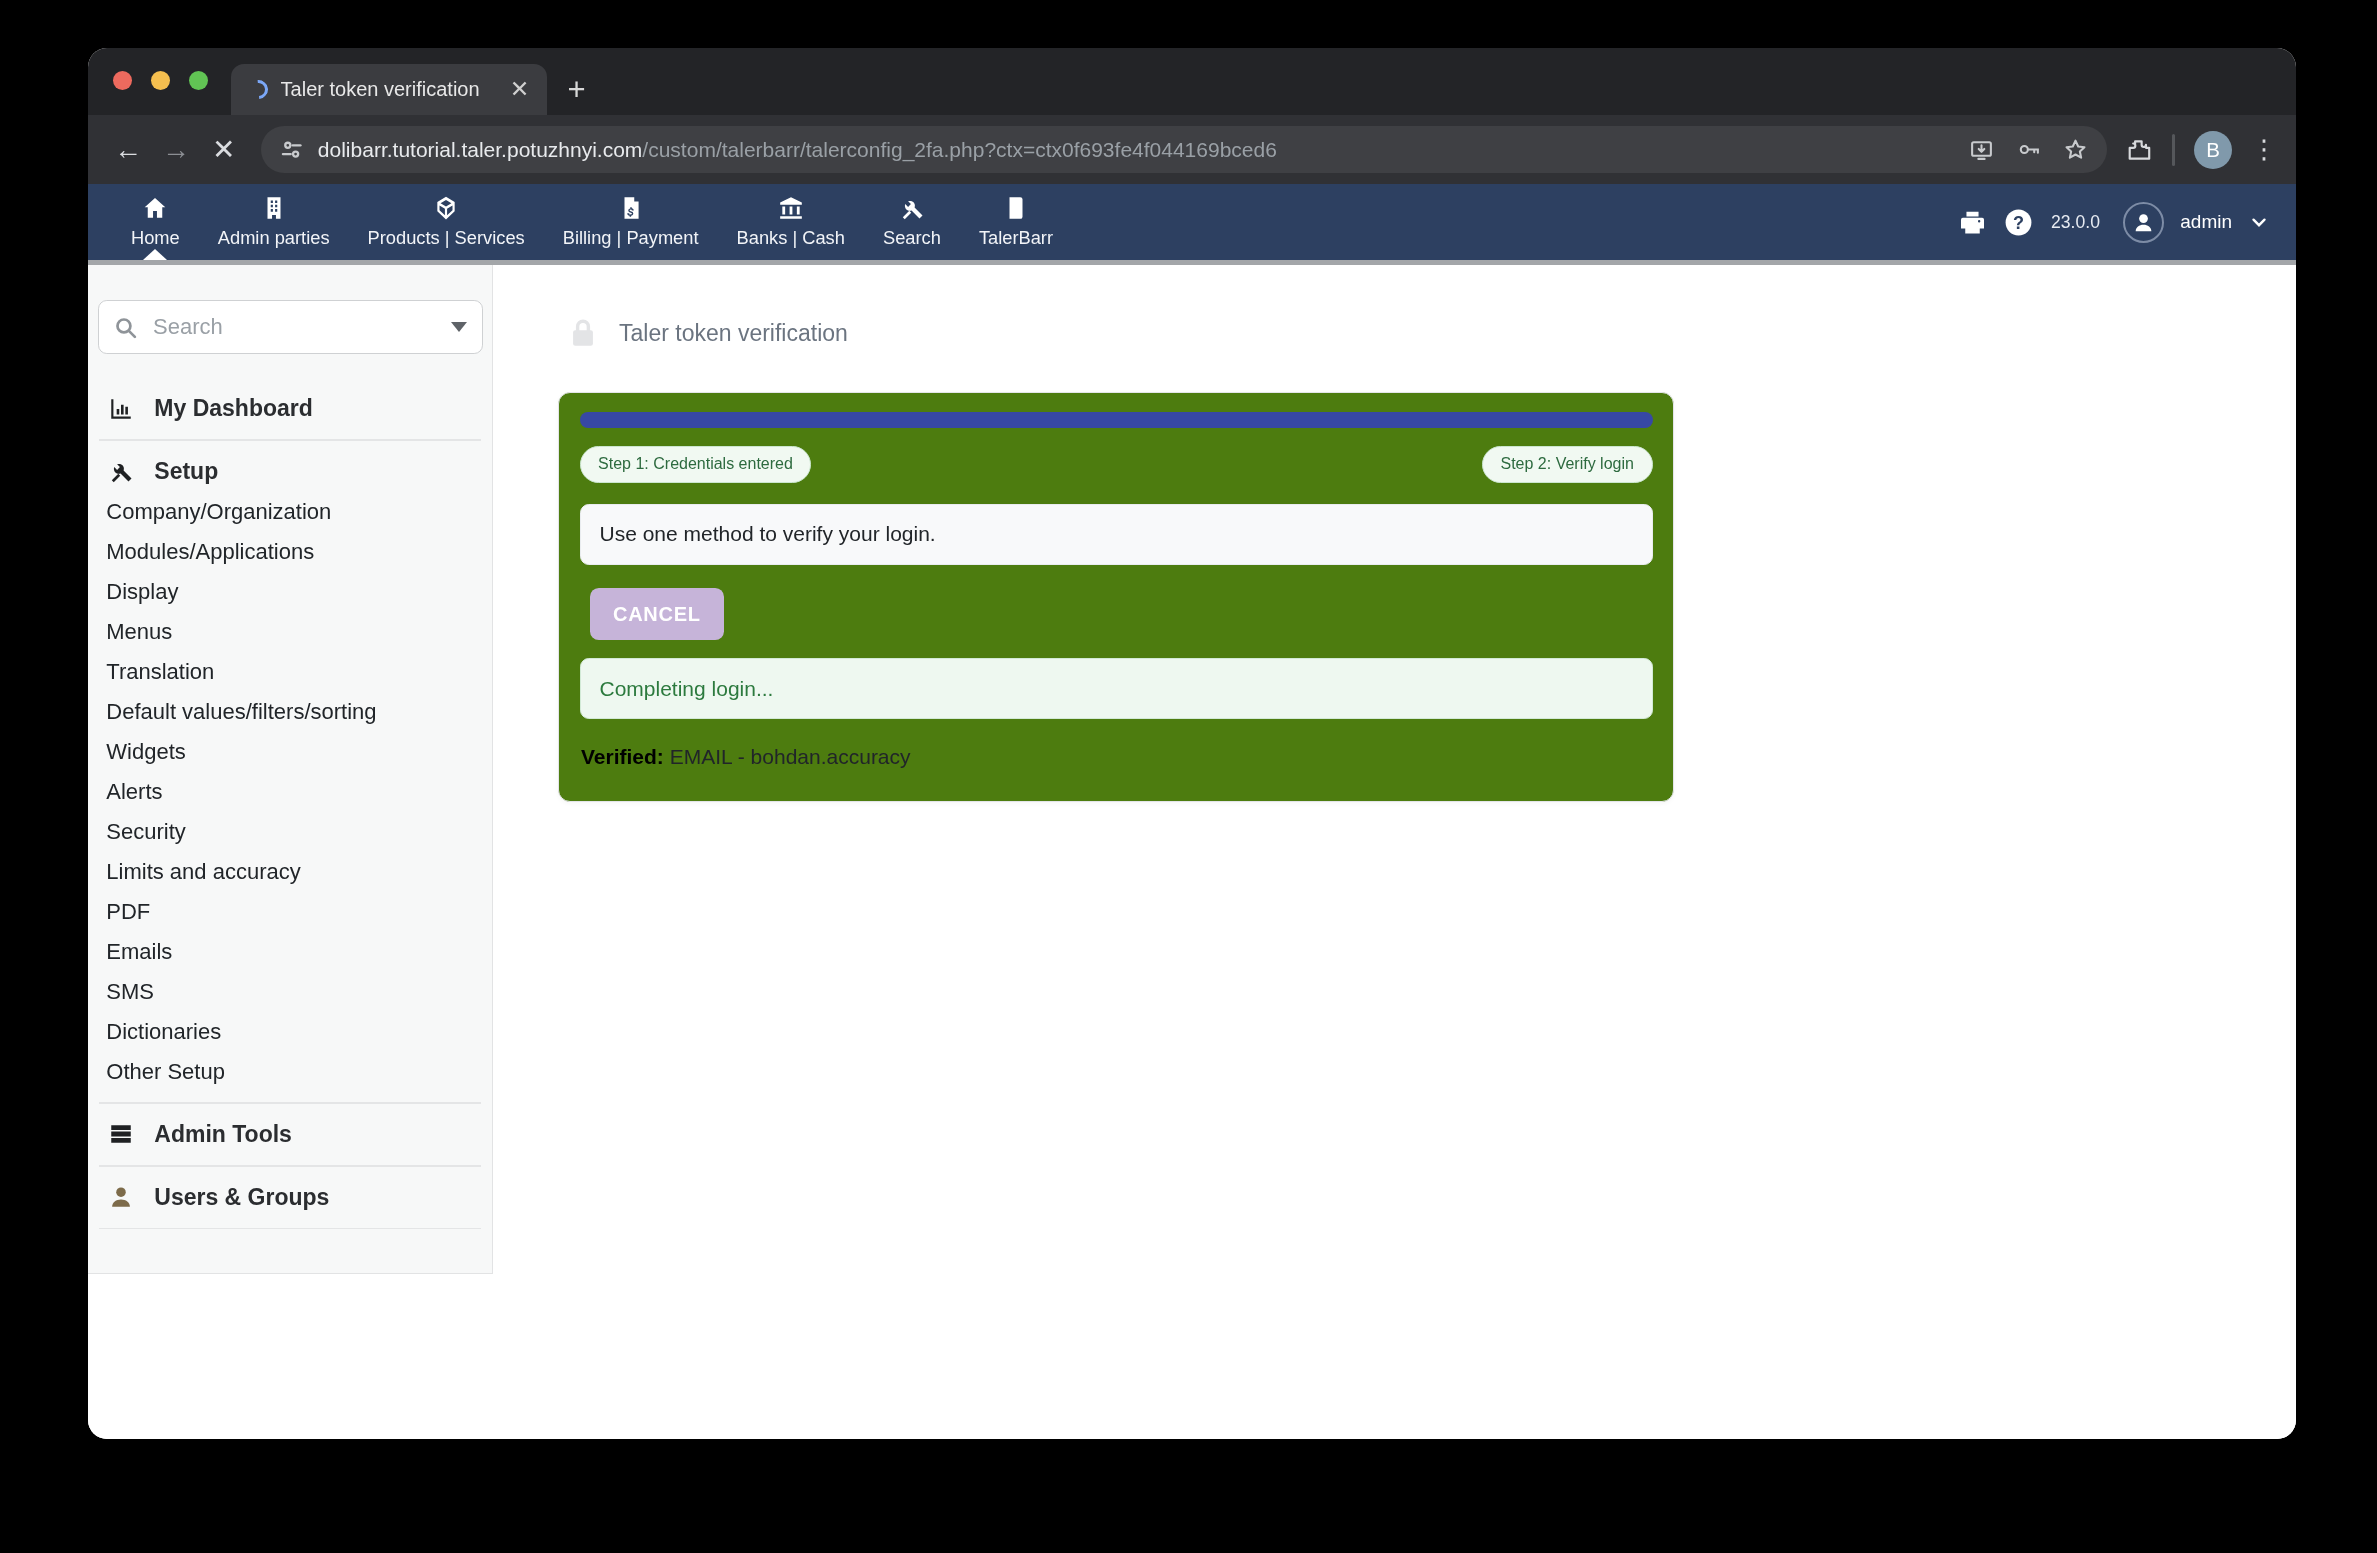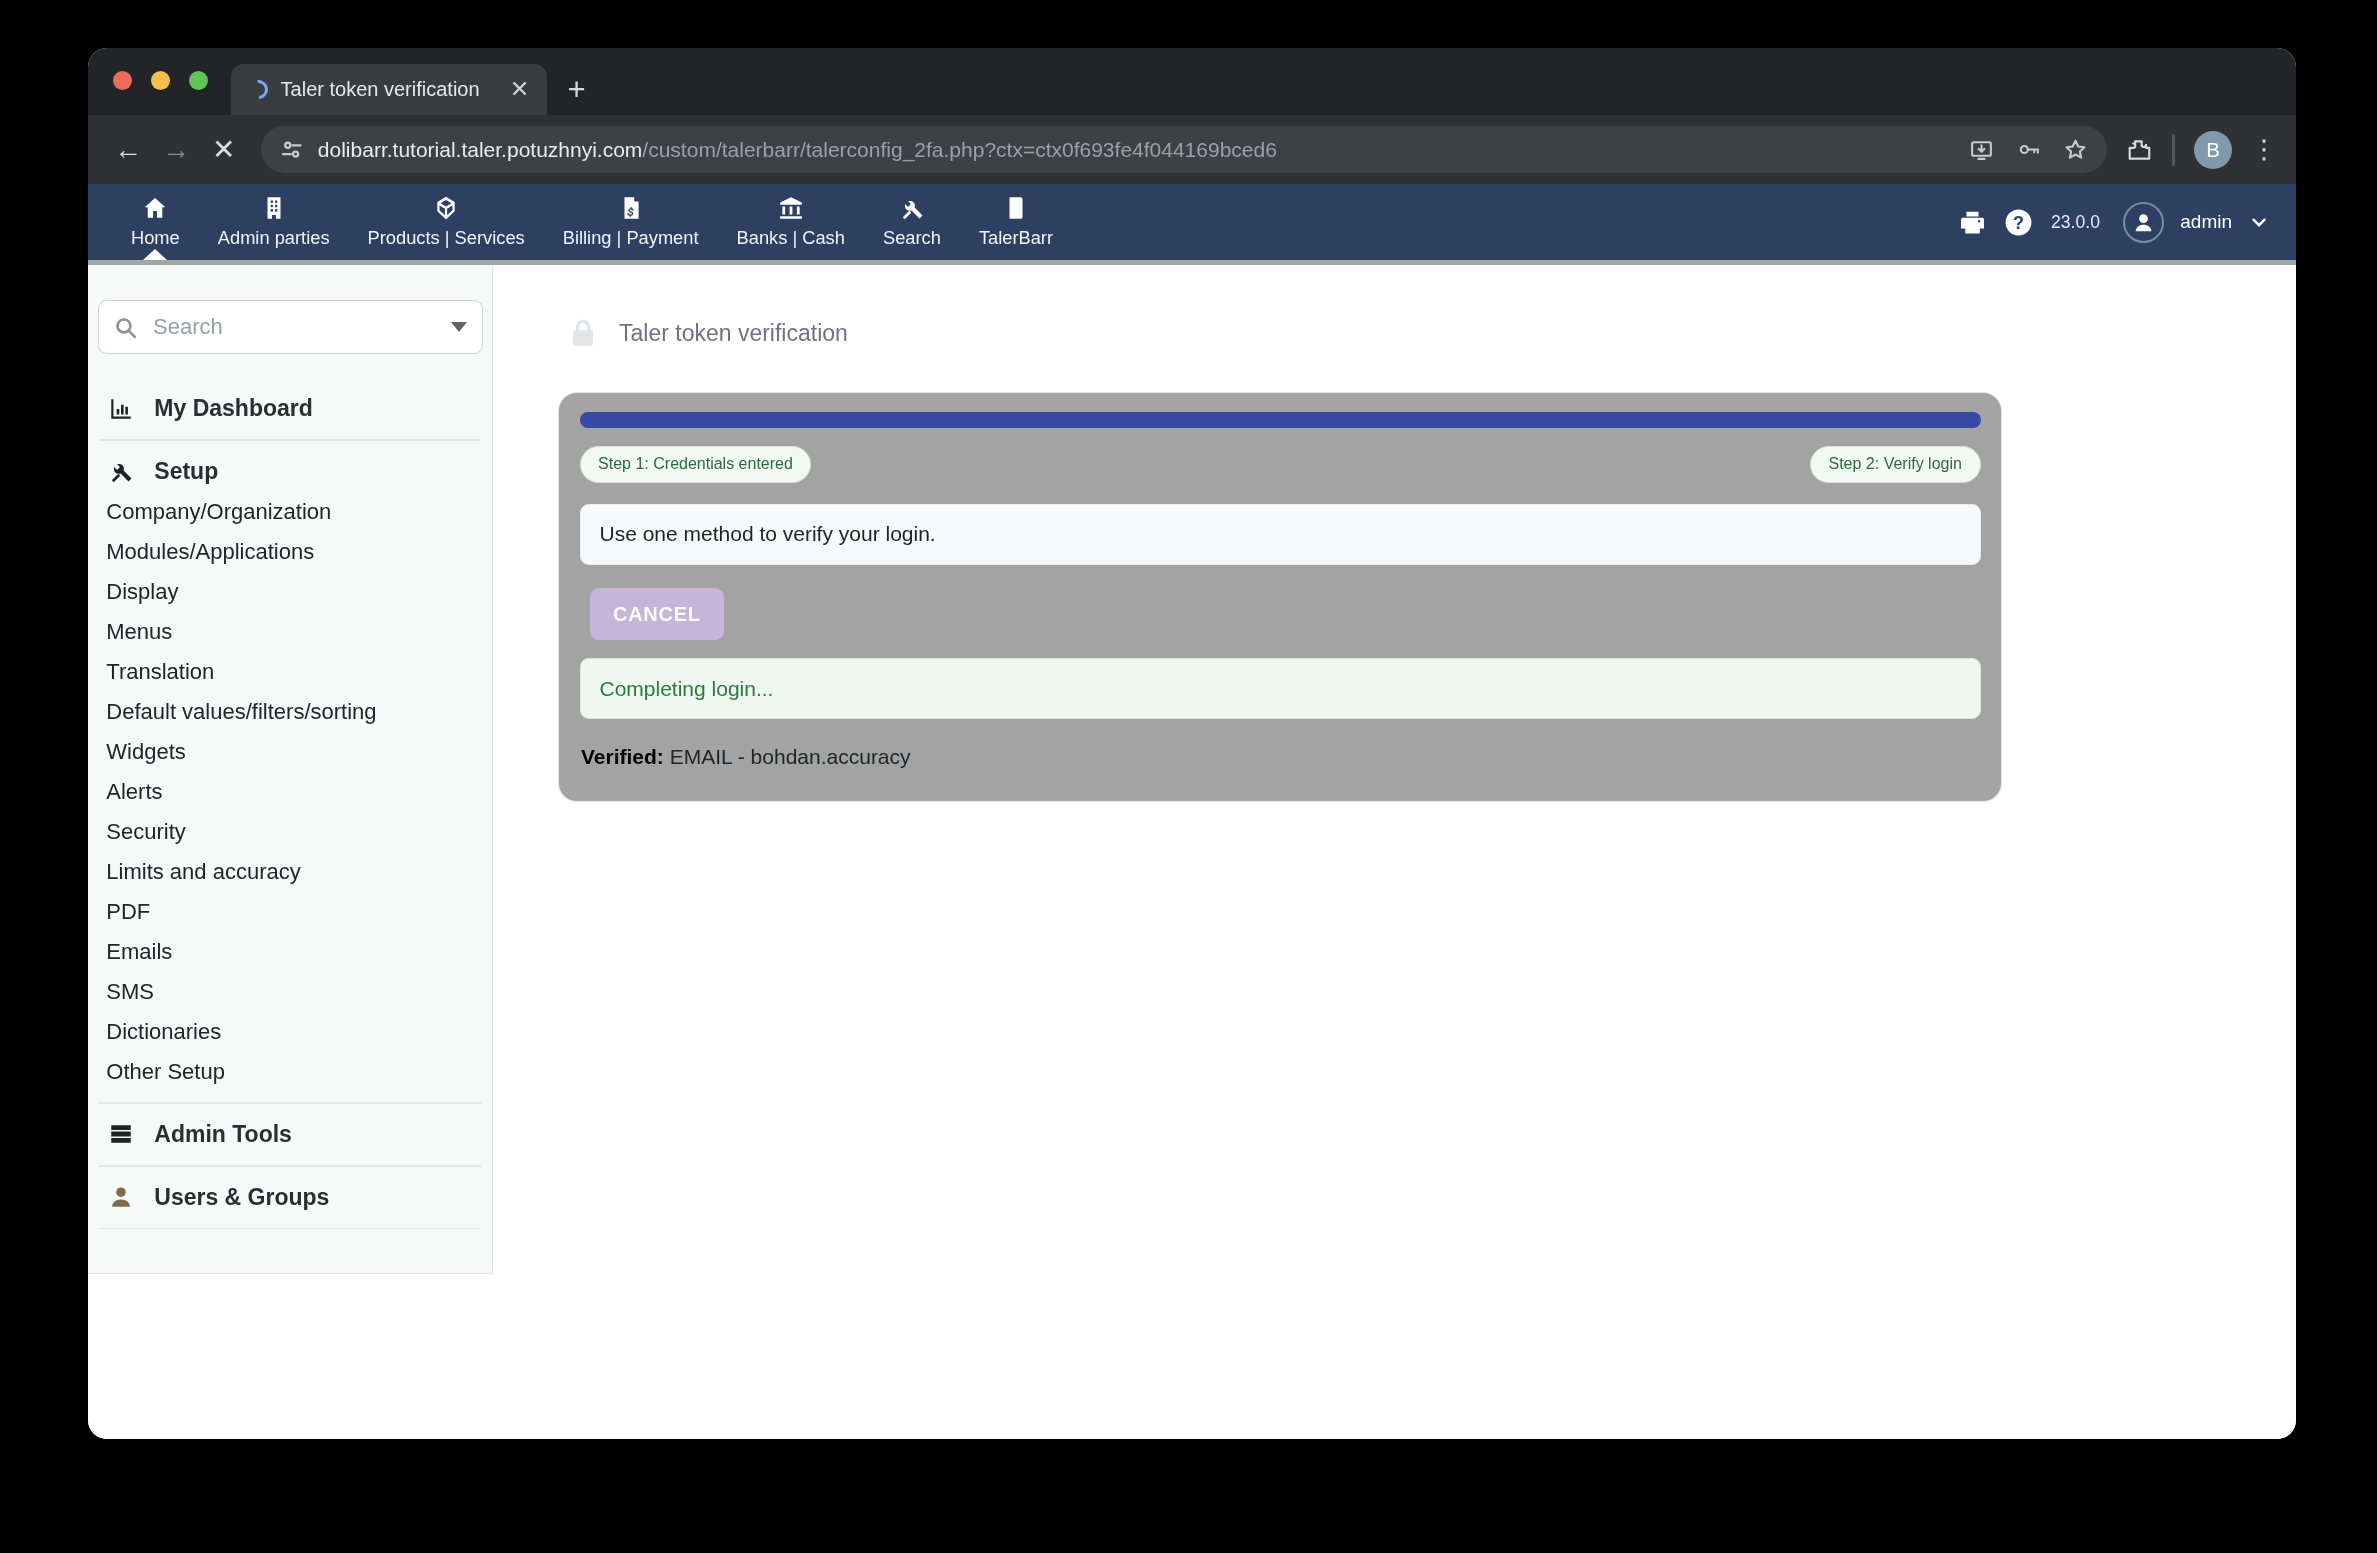--- a/index.html
+++ b/index.html
@@ -59,21 +59,21 @@
   .side-head .icon{color:#1f2123;width:29px;}
   .divider{height:1.5px;background:#e4e5e6;margin:10.2px 1.5px;}
   .side-item{font-size:22px;color:#212529;height:40px;display:flex;align-items:center;padding-left:8.8px;white-space:nowrap;}
   .users-icon-brown{color:#7d6b4a !important;}
 
   .main{flex:1;padding:51px 0 0 0;min-width:0;}
   .title-row{display:flex;align-items:center;gap:19px;margin-left:73px;}
   .lock{color:#e3e4e6;}
   .page-title{font-size:23px;color:#6b7480;}
 
-  .card{width:1444px;margin:42px 0 0 65px;background:#a3a3a3;border:1.5px solid #e3e5e8;border-radius:19px;padding:16px 20.5px 32px 20.5px;box-shadow:0 1.5px 4.4px rgba(0,0,0,0.03);}
+  .card{width:1116px;margin:42px 0 0 65px;background:#4d7c0f;border:1.5px solid #e3e5e8;border-radius:12px;padding:16px 20.5px 32px 20.5px;box-shadow:0 1.5px 4.4px rgba(0,0,0,0.03);}
   .progress{height:16px;border-radius:8.8px;background:#3748a5;margin:2.9px 0 17.6px 0;}
   .steps{display:flex;justify-content:space-between;align-items:center;margin-bottom:20.5px;}
   .step-badge{background:#f1f9f2;border:1.5px solid #cbe6cf;border-radius:19px;padding:8.8px 17.6px;font-size:16px;color:#2d6a3f;white-space:nowrap;}
   .info-box{background:#f8f9fa;border:1.5px solid #e9ecef;border-radius:8.8px;padding:17.6px 19px;font-size:21px;color:#212529;margin-bottom:23.4px;}
   .verif-row{background:#fafbfc;border-top:4.4px solid #dadbdd;border-radius:0 0 7.3px 7.3px;box-shadow:0 2.2px 2.9px rgba(0,0,0,0.05);padding:16px 19px;display:flex;align-items:center;margin-bottom:38px;}
   .verif-label{font-size:21px;color:#212529;width:318px;flex:none;}
   .select{width:438px;height:45px;background:#fff;border:1.5px solid #d6d8da;border-radius:7.3px;display:flex;align-items:center;padding:0 14.6px;font-size:21px;color:#111;justify-content:space-between;}
   .select .chev{color:#444;}
   .btn-cancel{display:inline-block;background:#c6b4d9;color:#fff;font-weight:bold;font-size:20px;letter-spacing:0.7px;border:none;border-radius:8.8px;padding:14.6px 23.4px;margin:0 0 17.6px 10.2px;font-family:"Liberation Sans",sans-serif;}
   .status-box{background:#eef8f0;border:1.5px solid #d2ead6;border-radius:8.8px;padding:17.6px 19px;font-size:21px;color:#2c7a3e;margin:0 0 26px 0;}

